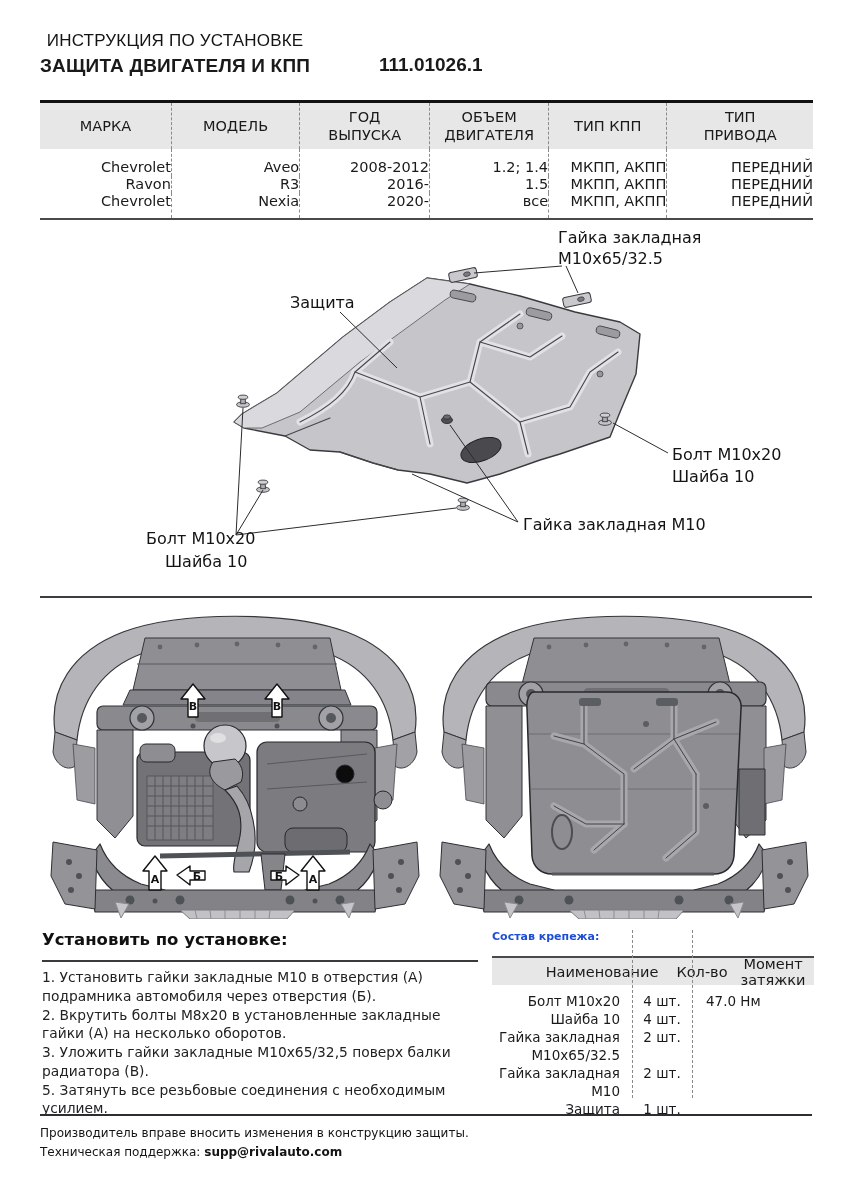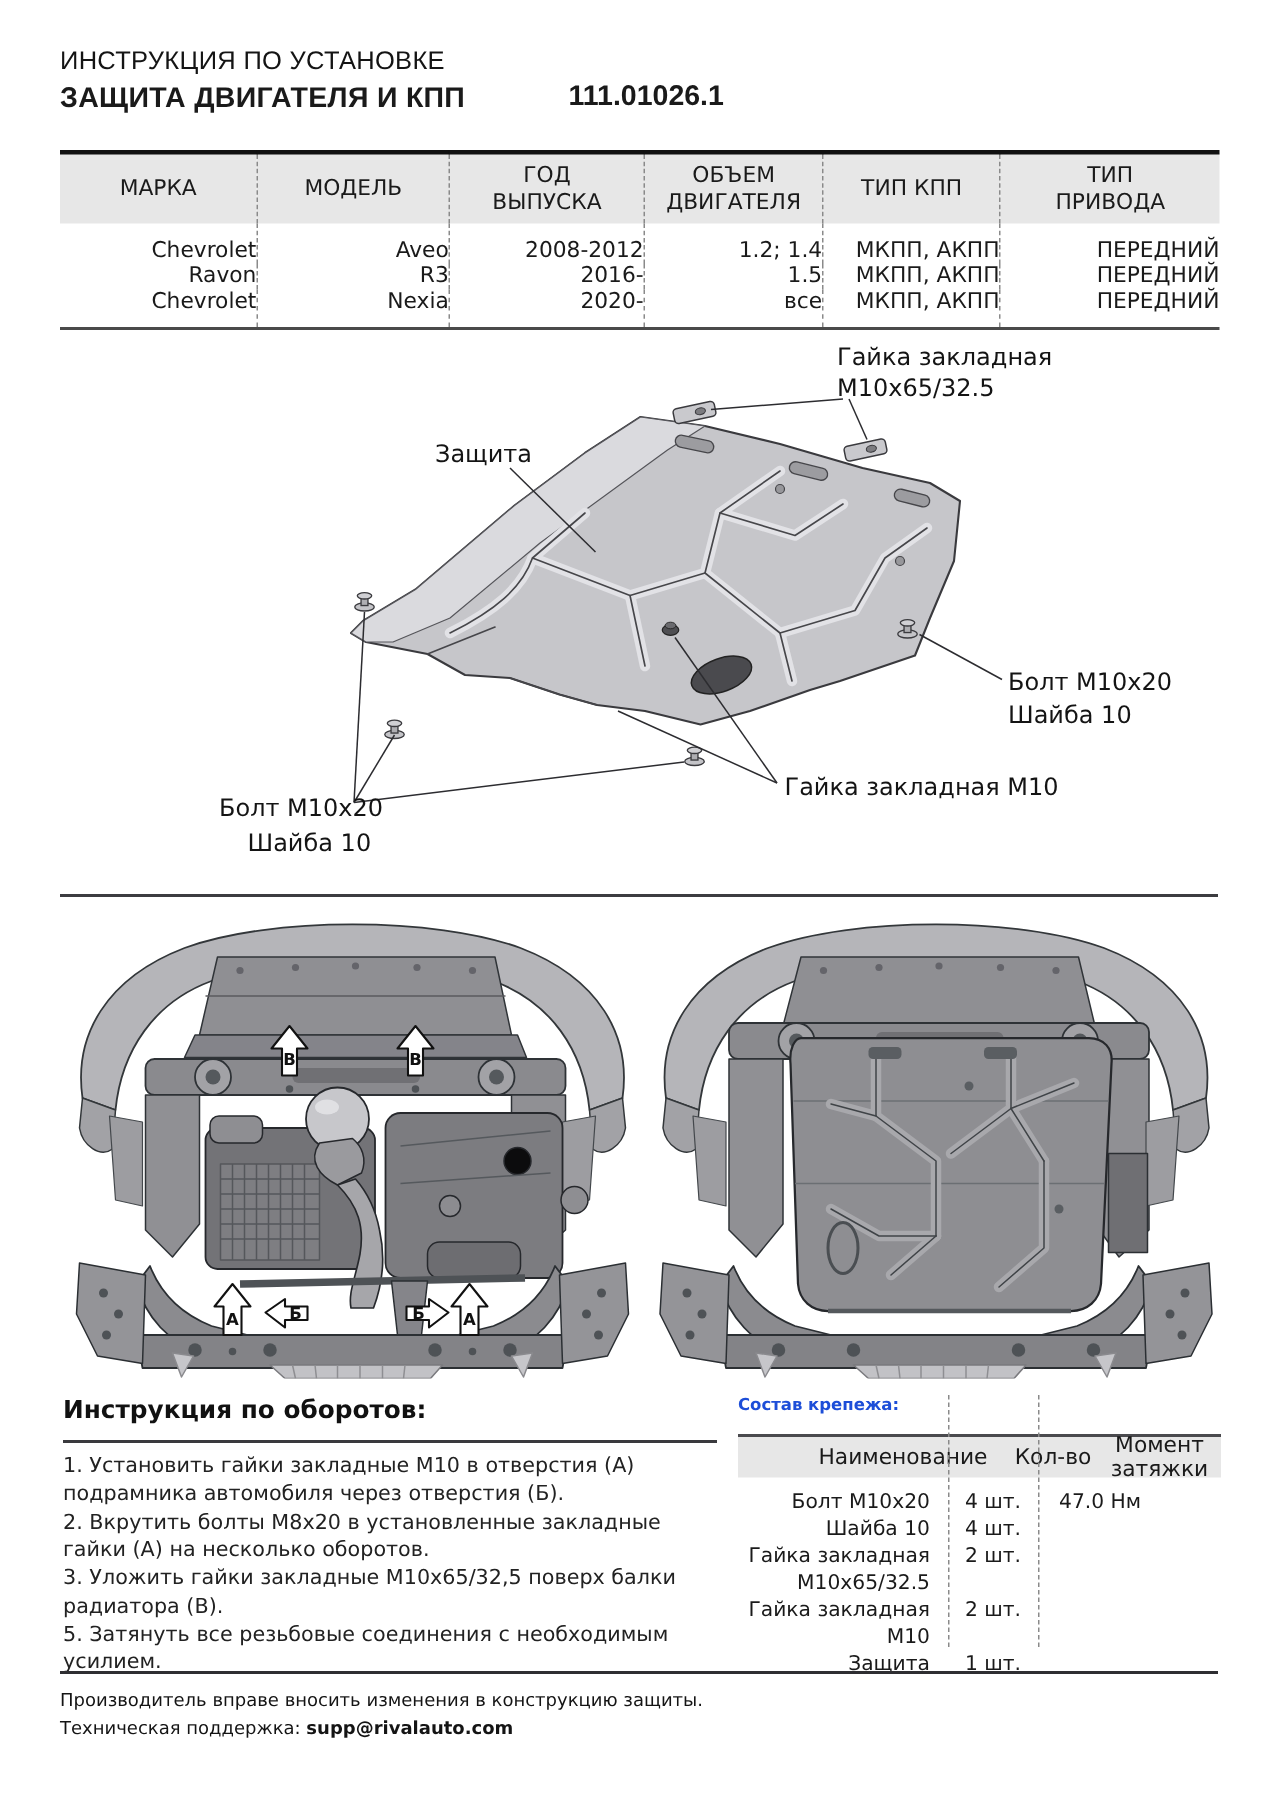--- a/index.html
+++ b/index.html
@@ -1,21 +1,21 @@
 <!DOCTYPE html>
 <html><head>
 <meta charset="utf-8">
 <style>
   html,body{margin:0;padding:0;background:#ffffff;}
   body{width:853px;height:1200px;position:relative;font-family:"DejaVu Sans","Liberation Sans",sans-serif;color:#1a1a1a;}
   .page{position:absolute;left:0;top:0;width:853px;height:1200px;background:#fff;overflow:hidden;}
 
   
   .hdr{position:absolute;left:40px;top:31px;}
-  .hdr-line1{font-family:"Liberation Sans",sans-serif;font-size:17px;color:#141414;letter-spacing:.2px;}
+  .hdr-line1{font-family:"Liberation Sans",sans-serif;font-size:17px;color:#141414;letter-spacing:.2px;text-align:center;}
   .hdr-line2{font-family:"Liberation Sans",sans-serif;font-size:19px;font-weight:bold;margin-top:4px;letter-spacing:.2px;}
   .part-number{position:absolute;left:379px;top:54px;font-family:"Liberation Sans",sans-serif;font-size:19px;font-weight:bold;}
 
   
   .veh-table{position:absolute;left:40px;top:100px;width:773px;border-collapse:collapse;table-layout:fixed;
     border-top:3px solid #111;border-bottom:2px solid #4a4a4a;font-size:14.5px;}
   .veh-table th{background:#e7e7e7;font-weight:normal;height:46px;vertical-align:middle;text-align:center;
     white-space:pre-line;line-height:1.25;padding:0;}
   .veh-table td{text-align:right;line-height:17px;padding:0;}
   .veh-table th + th, .veh-table td + td{border-left:1px dashed #8a8a8a;}
@@ -443,21 +443,21 @@
           <line x1="195" y1="306" x2="195" y2="315"></line>
           <line x1="210" y1="306" x2="210" y2="315"></line>
           <line x1="225" y1="306" x2="224" y2="315"></line>
         </g>
       <polygon points="70,298 84,300 76,314" fill="#c6c6ca" stroke="#8a8a8e" stroke-width="1"></polygon>
       <polygon points="310,298 296,300 304,314" fill="#c6c6ca" stroke="#8a8a8e" stroke-width="1"></polygon>
     </g>
   </svg>
 
   <div class="install">
-    <div class="inst-title">Инструкция по оборотов:</div>
+    <div class="inst-title">Установить по установке:</div>
     <div class="inst-rule"></div>
     <div class="inst-steps">
       <p>1. Установить гайки закладные М10 в отверстия (А) подрамника автомобиля через отверстия (Б).</p>
       <p>2. Вкрутить болты М8х20 в установленные закладные гайки (А) на несколько оборотов.</p>
       <p>3. Уложить гайки закладные М10х65/32,5 поверх балки радиатора (В).</p>
       <p>5. Затянуть все резьбовые соединения с необходимым усилием.</p>
     </div>
   </div>
 
   <div class="hardware">

